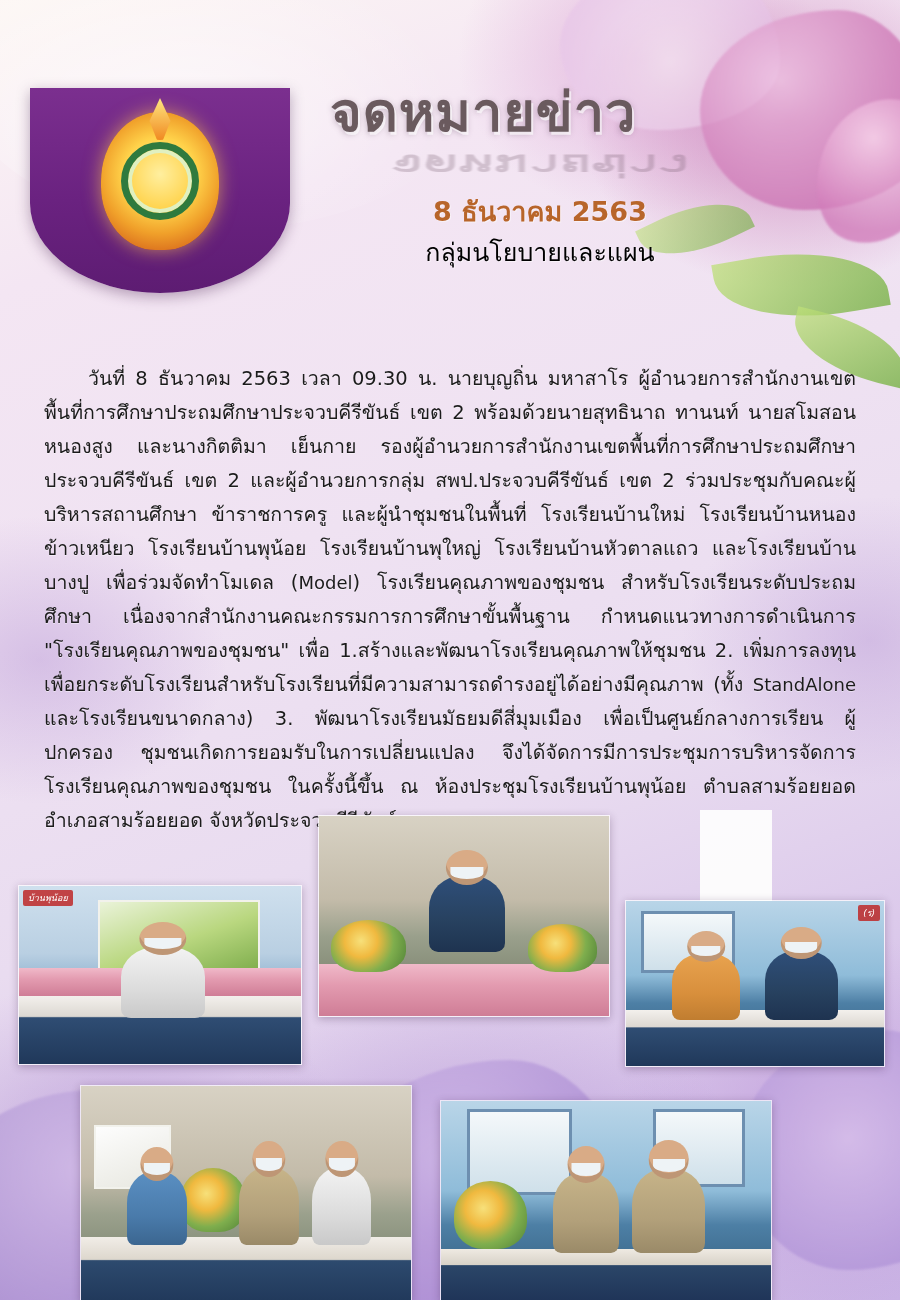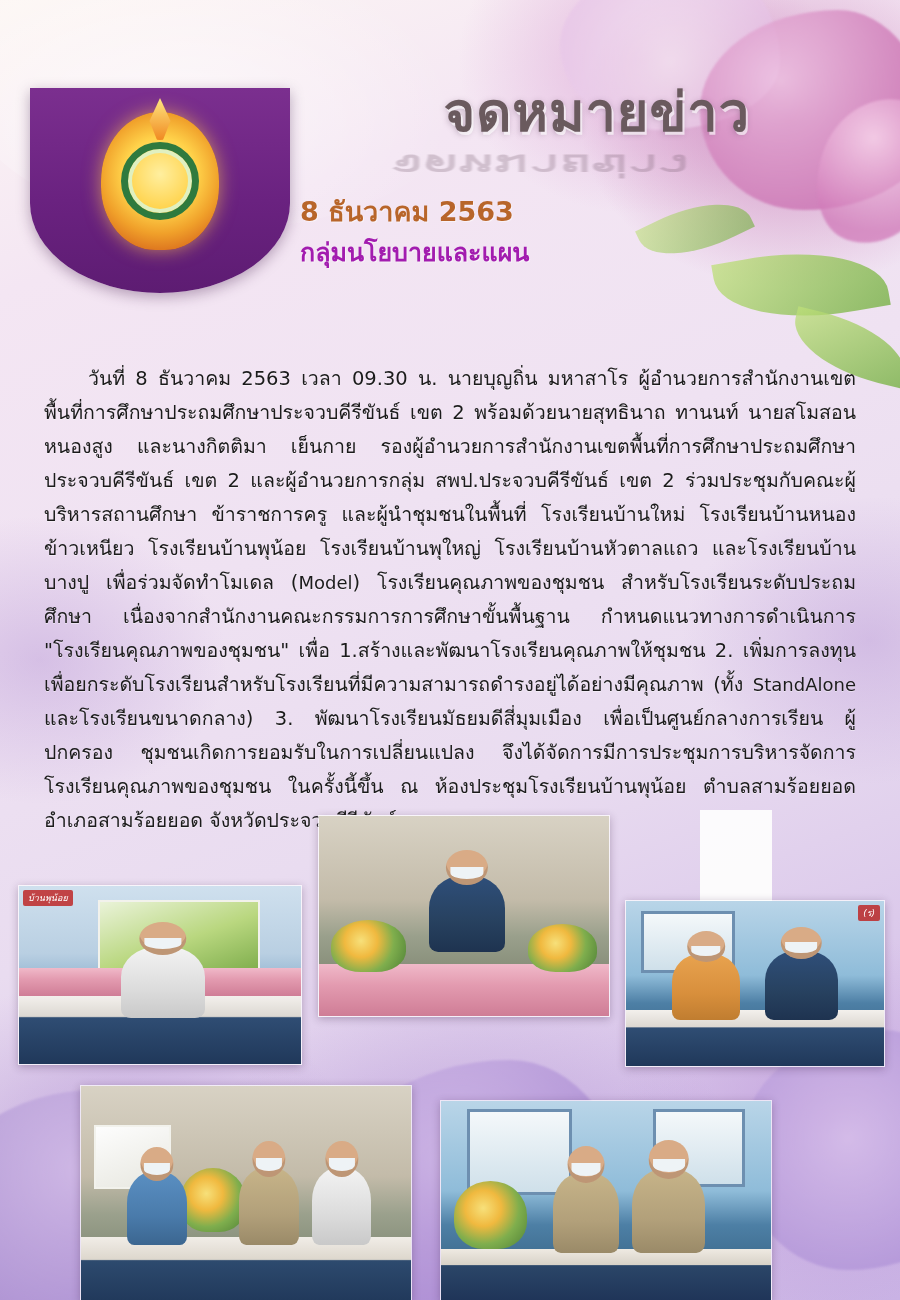--- a/index.html
+++ b/index.html
@@ -59,21 +59,21 @@
     position: absolute;
     left: 0; top: 0;
     width: 900px;
     height: 320px;
   }
   .header-title {
     position: absolute;
     left: 330px;
     top: 86px;
     width: 420px;
-    text-align: right;
+    text-align: left;
     font-size: 54px;
     line-height: 1;
     font-weight: bold;
     color: #6a5a5e;
     text-shadow: 2px 3px 0 rgba(255,255,255,.65), 0 2px 6px rgba(90,60,90,.35);
     letter-spacing: 1px;
   }
   .header-title-shadow {
     position: absolute;
     left: 330px;
@@ -85,34 +85,35 @@
     font-weight: bold;
     color: rgba(120,95,110,.28);
     transform: scaleY(-.55);
     filter: blur(1px);
   }
   .header-date {
     position: absolute;
     left: 300px;
     top: 190px;
     width: 480px;
-    text-align: left;
+    text-align: center;
     font-size: 27px;
     font-weight: bold;
     color: #b8652a;
     text-shadow: 1px 1px 0 rgba(255,255,255,.5);
   }
   .header-dept {
     position: absolute;
     left: 300px;
     top: 232px;
     width: 480px;
+    text-align: center;
     font-size: 25px;
-    font-weight: bold;
-    color: #a21caf;
+    font-weight: normal;
+    color: #000000;
     text-shadow: 1px 1px 0 rgba(255,255,255,.5);
   }
 
   
   .emblem {
     position: absolute;
     left: 30px;
     top: 88px;
     width: 260px;
     height: 205px;

